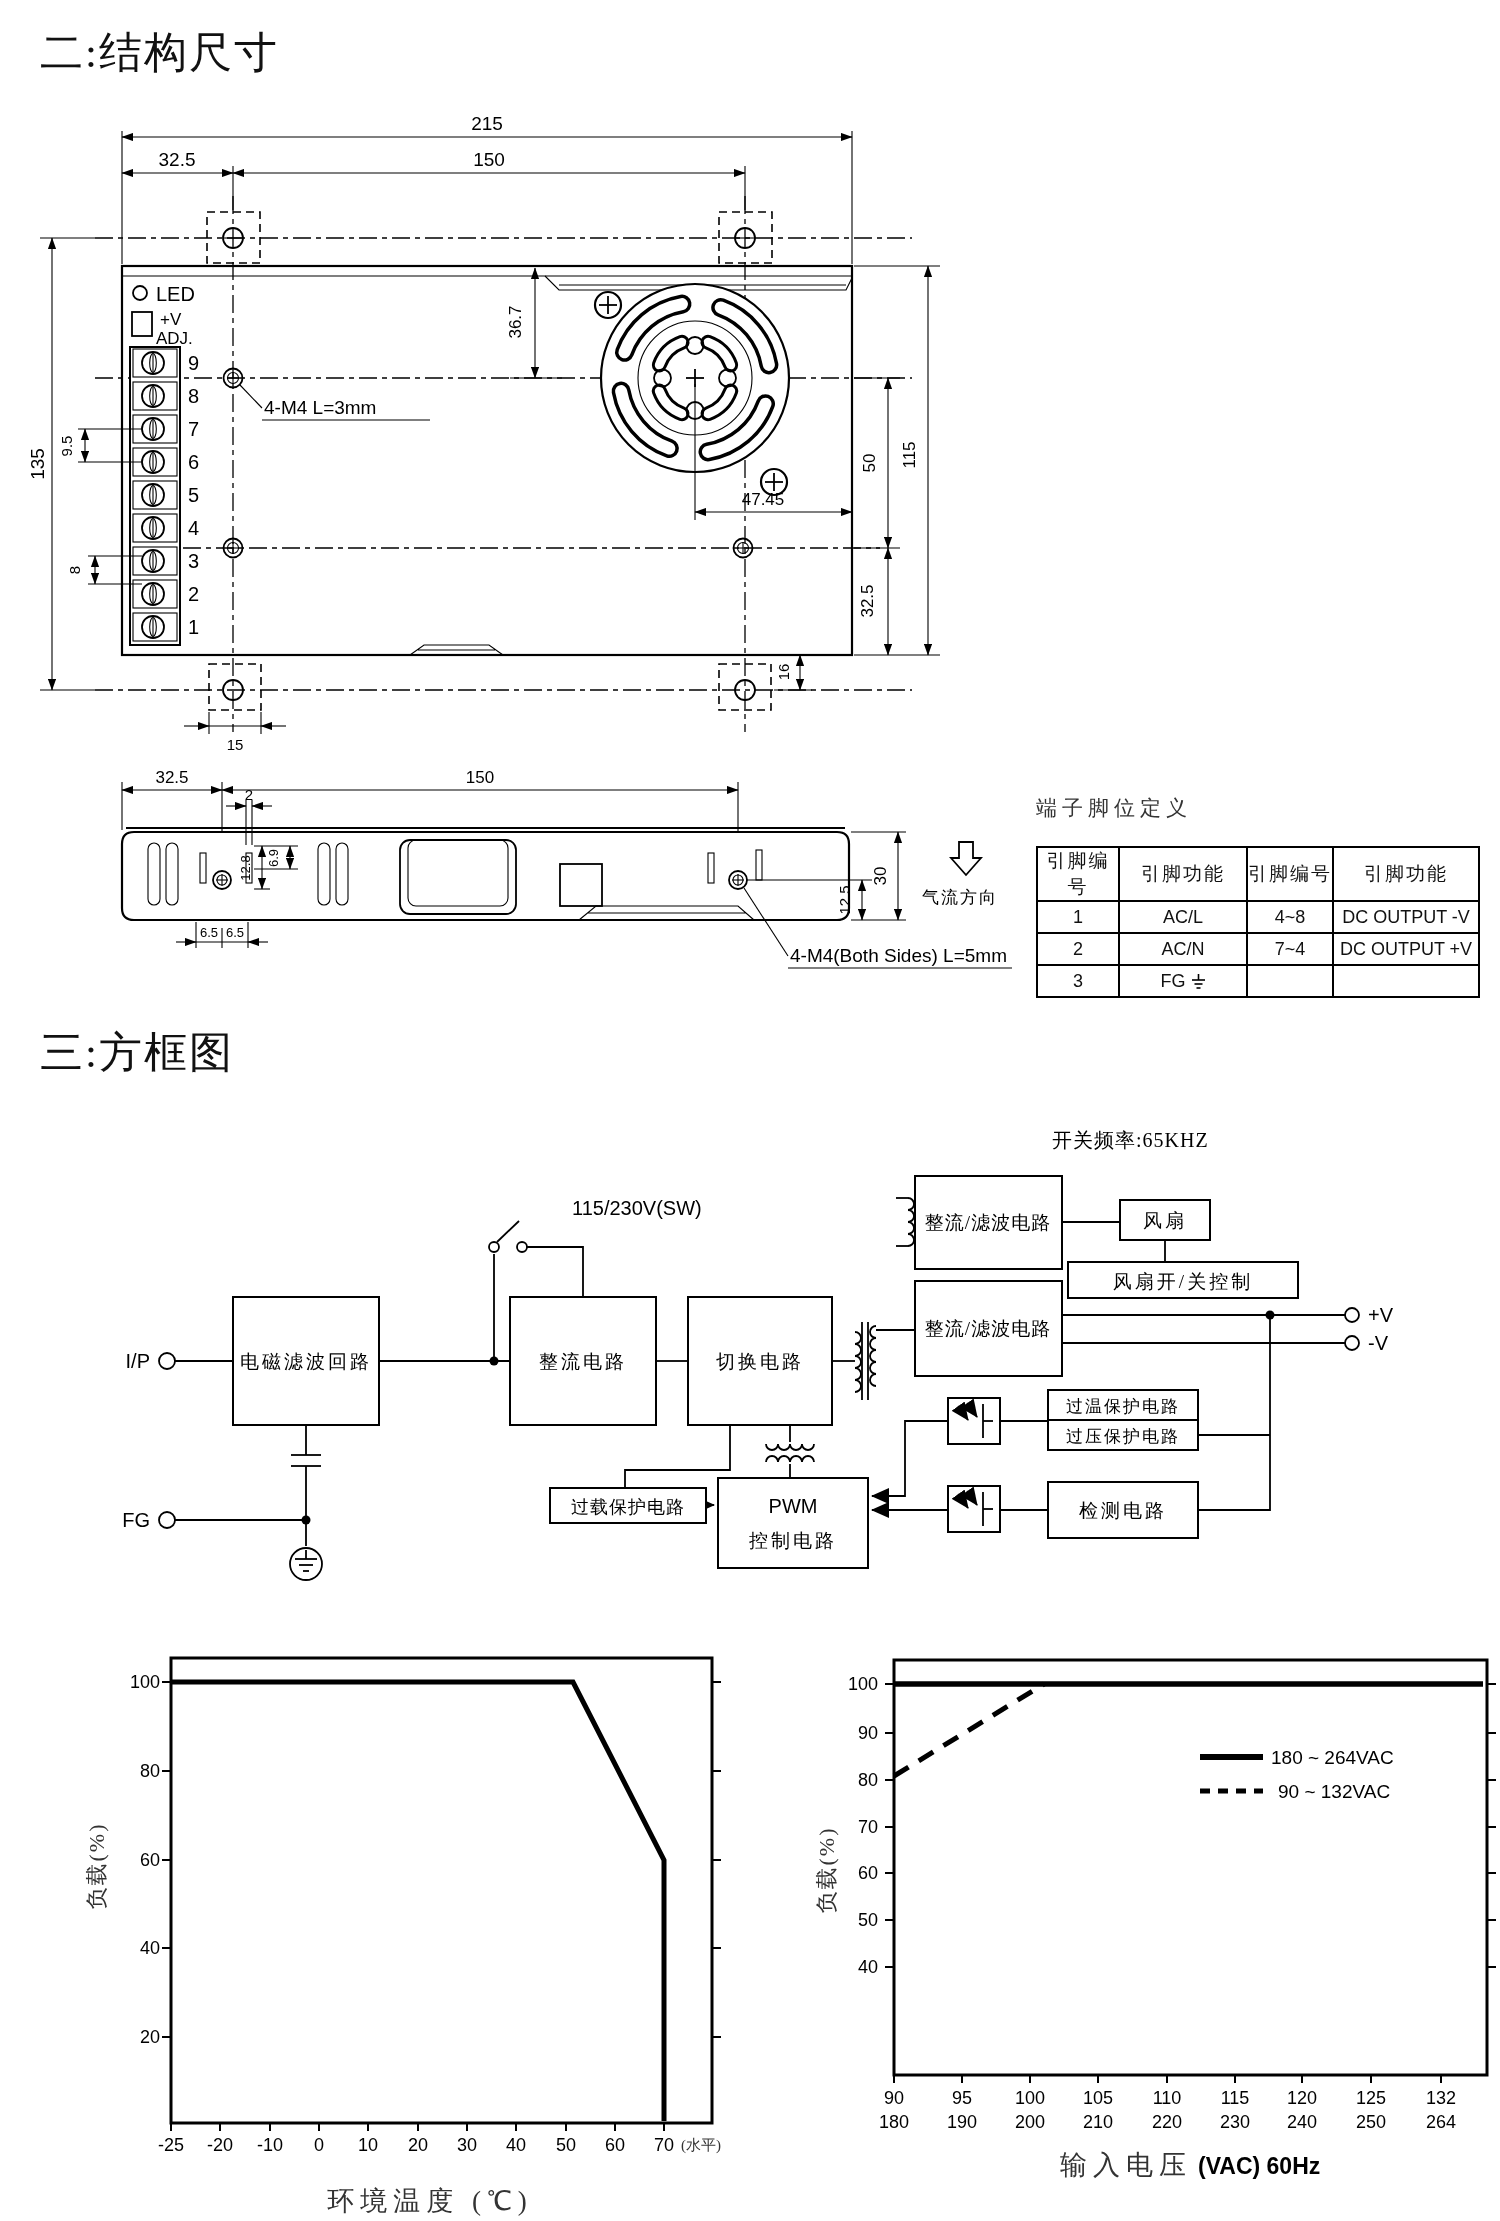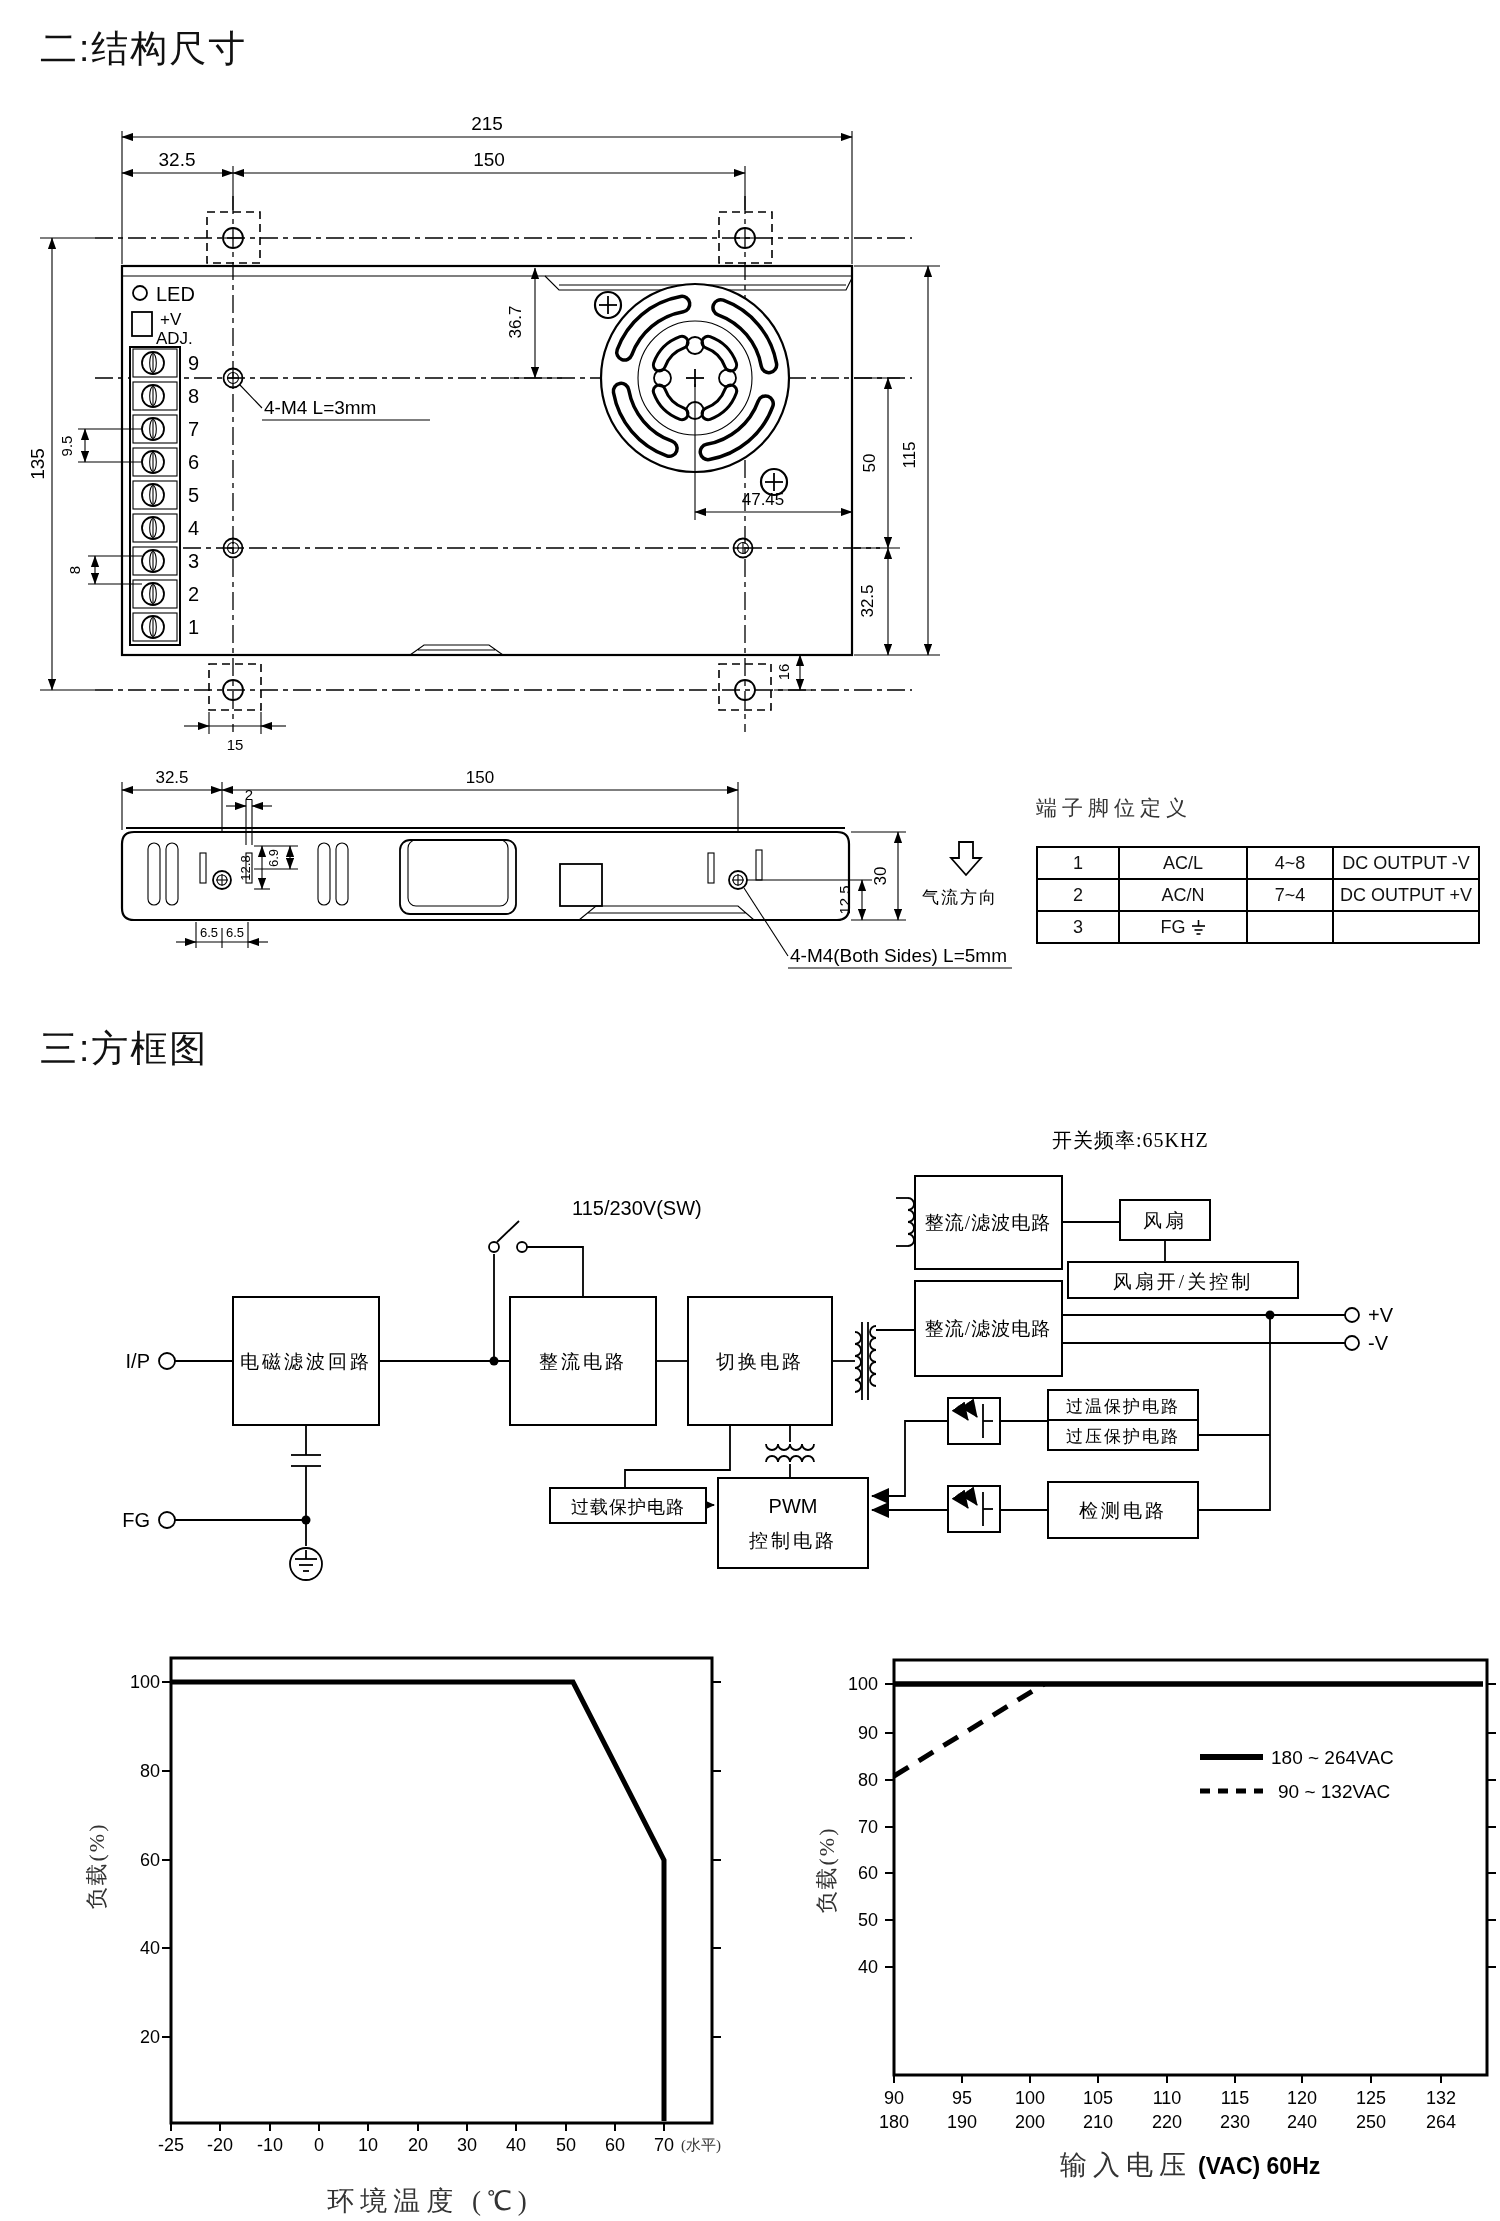--- a/index.html
+++ b/index.html
@@ -1,19 +1,19 @@
 <!DOCTYPE html>
 <html><head>
 <meta charset="utf-8">
 <style>
   html,body{margin:0;padding:0;background:#fff;}
   .page{position:relative;width:1500px;height:2221px;background:#fff;overflow:hidden;
         font-family:"Liberation Sans",sans-serif;color:#111;}
-  .sec-title{position:absolute;left:40px;font-family:Liberation Sans, sans-serif;
-             font-size:37px;letter-spacing:2px;color:#111;}
+  .sec-title{position:absolute;left:40px;font-family:Liberation Serif, serif;
+             font-size:43px;letter-spacing:2px;color:#111;}
   svg.draw{position:absolute;left:0;top:0;}
   .ln{stroke:#000;fill:none;stroke-width:1.8px;}
   .thk{stroke:#000;fill:#fff;stroke-width:2.2px;}
   .thin{stroke:#000;fill:none;stroke-width:1.1px;}
   .dim{stroke:#000;fill:none;stroke-width:1.1px;}
   .cl{stroke:#000;fill:none;stroke-width:1.3px;stroke-dasharray:18 5 5 5;}
   .dsh{stroke:#000;fill:none;stroke-width:1.6px;stroke-dasharray:8 5;}
   .wire{stroke:#000;fill:none;stroke-width:1.8px;}
   .box{stroke:#000;fill:#fff;stroke-width:2px;}
   text{fill:#000;}
@@ -46,20 +46,26 @@
   <div class="tbl-wrap">
     <div class="tbl-title">端子脚位定义</div>
     <table class="pins">
       <colgroup>
           <col style="width:82px">
           <col style="width:128px">
           <col style="width:86px">
           <col style="width:146px">
         </colgroup>
       <tbody>
+          <tr>
+        <th>引脚编号</th>
+        <th>引脚功能</th>
+        <th>引脚编号</th>
+        <th>引脚功能</th>
+      </tr>
       <tr>
         <td>1</td>
         <td>AC/L</td>
         <td>4~8</td>
         <td>DC OUTPUT -V</td>
       </tr>
       <tr>
         <td>2</td>
         <td>AC/N</td>
         <td>7~4</td>

